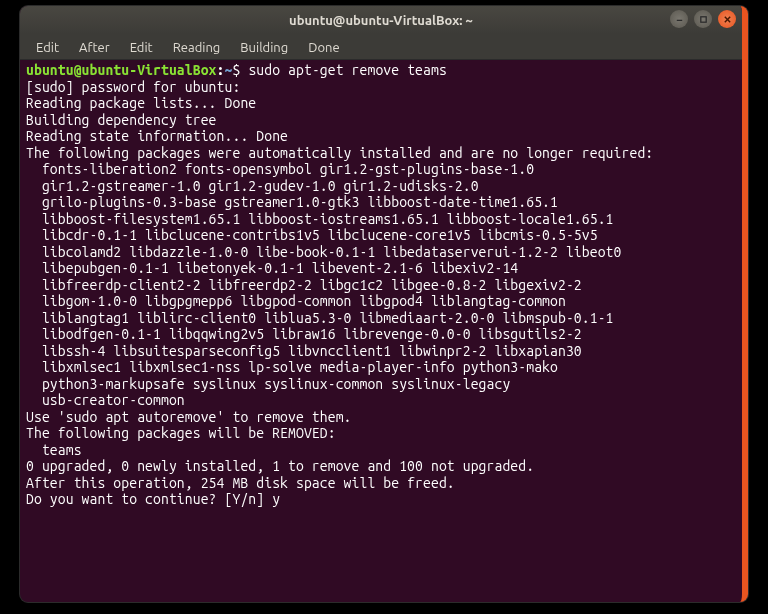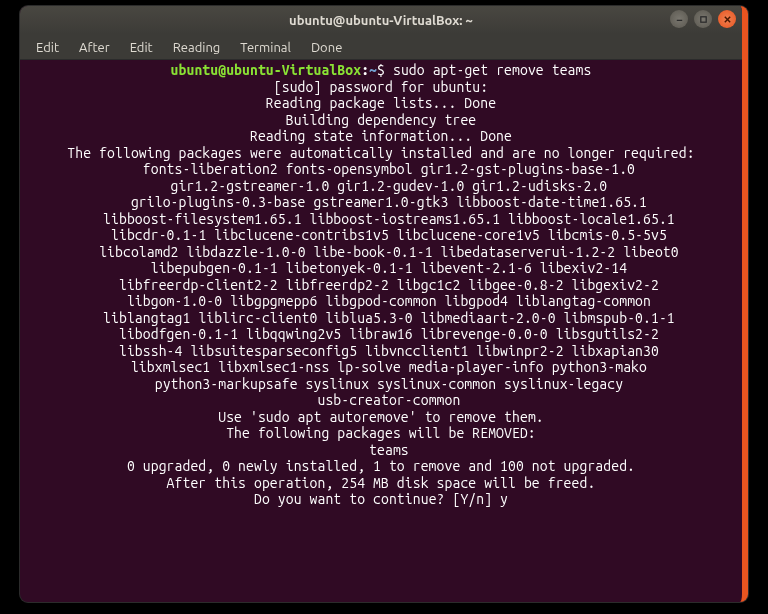--- a/index.html
+++ b/index.html
@@ -73,21 +73,20 @@
   }
   .terminal {
     padding: 2px 6px 6px 6px;
     font-family: "Ubuntu Mono", "DejaVu Sans Mono", monospace;
     font-size: 14px;
     line-height: 16.5px;
     color: #ffffff;
     white-space: pre;
     overflow: hidden;
     letter-spacing: 0.1px;
-    text-align: center;
   }
   .prompt-user { color: #8ae234; font-weight: bold; }
   .prompt-colon { color: #ffffff; font-weight:bold;}
   .prompt-path { color: #729fcf; font-weight: bold; }
   .cmd { color: #ffffff; }
 </style>
 </head>
 <body>
 
 <div class="window">
@@ -112,21 +111,21 @@
           </svg>
       </div>
     </div>
   </div>
 
   <div class="menubar">
     <span class="menu-item">Edit</span>
     <span class="menu-item">After</span>
     <span class="menu-item">Edit</span>
     <span class="menu-item">Reading</span>
-    <span class="menu-item">Terminal</span>
+    <span class="menu-item">Building</span>
     <span class="menu-item">Done</span>
   </div>
 
   <div class="terminal"><span class="prompt-user">ubuntu@ubuntu-VirtualBox</span><span class="prompt-colon">:</span><span class="prompt-path">~</span><span class="cmd">$</span> <span class="cmd">sudo apt-get remove teams</span>
 <span>[sudo] password for ubuntu:</span>
 <span>Reading package lists... Done</span>
 <span>Building dependency tree</span>
 <span>Reading state information... Done</span>
 <span>The following packages were automatically installed and are no longer required:</span>
 <span>  fonts-liberation2 fonts-opensymbol gir1.2-gst-plugins-base-1.0</span>

